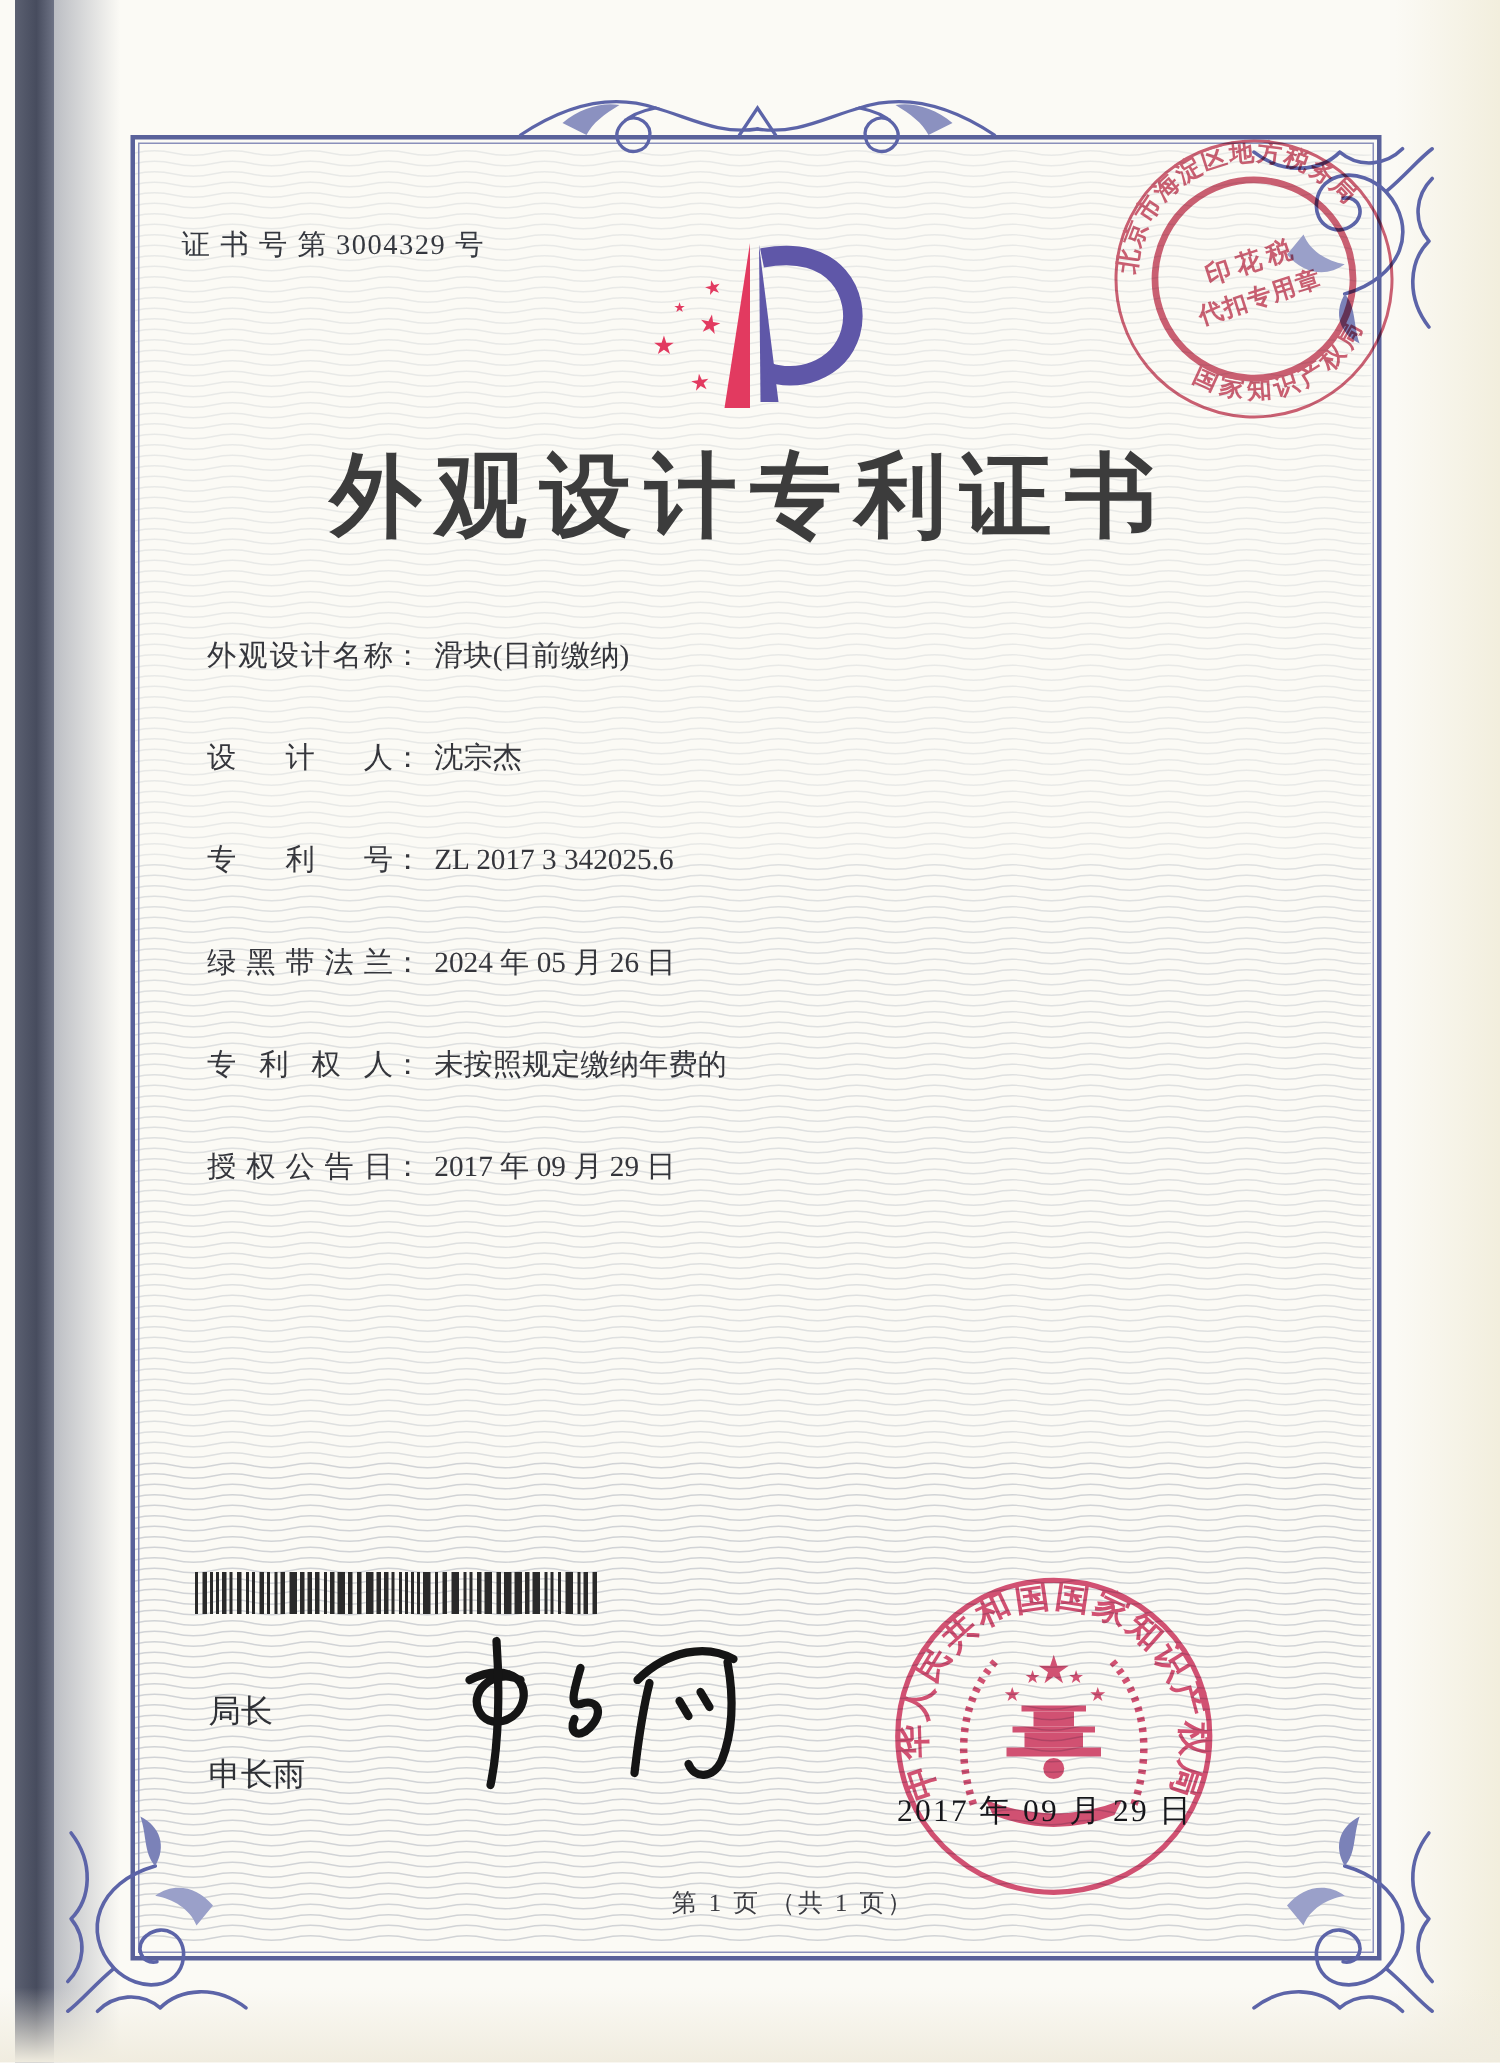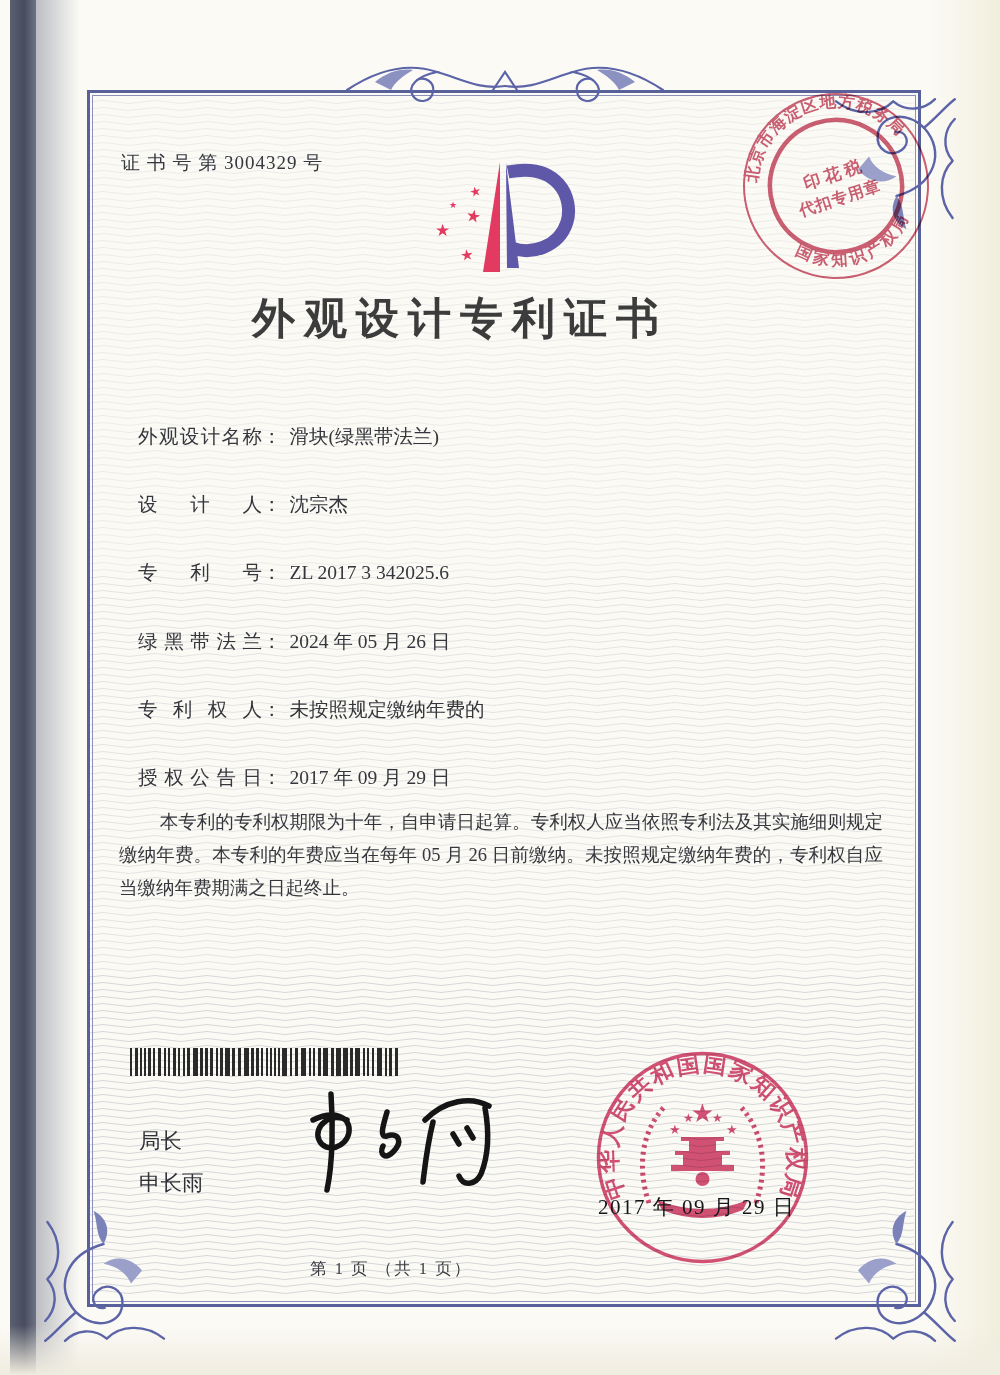--- a/index.html
+++ b/index.html
@@ -13,33 +13,33 @@
          background:linear-gradient(to right,rgba(110,116,134,.45),rgba(110,116,134,0));}
   .right-cream{right:0;top:0;bottom:0;width:70px;
          background:linear-gradient(to left,#f2eedd,rgba(242,238,221,0));}
   .bottom-cream{left:0;right:0;bottom:0;height:50px;
          background:linear-gradient(to top,#f0ecdf,rgba(240,236,223,0));}
   
   .frame{left:87px;top:90px;width:828px;height:1211px;border:3px solid #59619a;}
   .frame-inner{position:absolute;inset:2px;border:1px solid #8a90bb;}
   
   .cert-no{left:121px;top:150px;font-size:19px;color:#35383f;letter-spacing:1px;}
-  .title{left:0;width:920px;top:290px;text-align:center;font-size:43px;font-weight:700;
+  .title{left:0;width:1000px;top:290px;text-align:center;font-size:61px;font-weight:700;
          color:#3c3c3c;letter-spacing:9px;}
   .field{left:138px;width:740px;font-size:19.5px;color:#35363c;}
   .flabel{display:inline-block;width:124px;text-align:justify;text-align-last:justify;font-family:Liberation Serif, serif;}
   .fcolon{margin-right:8px;}
   .paras{left:119px;top:806px;width:764px;font-size:18.5px;line-height:1.79;
          color:#36373d;text-align:justify;}
   .paras p{margin:0;text-indent:2.2em;}
   #barcode{left:130px;top:1048px;width:292px;height:28px;display:flex;}
   #barcode span{display:block;height:100%;background:#2a2a2a;flex:none;}
   .officer{left:139px;top:1120px;font-size:21.5px;color:#2f3136;line-height:42px;}
   .issue-date{left:598px;top:1193px;font-size:21px;color:#15161a;letter-spacing:1.5px;z-index:7;}
-  .footer{left:310px;top:1258px;width:300px;text-align:left;font-size:16.5px;
+  .footer{left:310px;top:1258px;width:300px;text-align:right;font-size:16.5px;
           letter-spacing:2px;color:#3a3b41;}
   .stamp{mix-blend-mode:multiply;opacity:.92;}
   svg text{font-family:"Liberation Serif","DejaVu Serif",serif;}
   .z-low{z-index:1}.z-mid{z-index:3}.z-high{z-index:5}
 </style>
 </head>
 <body>
 
 <div class="abs spine"></div>
 <div class="abs spine-fade"></div>
@@ -284,40 +284,39 @@
       <textPath href="#taxbot" startOffset="50%" text-anchor="middle">国家知识产权局</textPath>
     </text>
     <text x="101" y="95" font-size="17" font-weight="bold" text-anchor="middle">印 花 税</text>
     <text x="101" y="119" font-size="16" font-weight="bold" text-anchor="middle" letter-spacing="1">代扣专用章</text>
   </g>
 </svg>
 
 <div class="abs title z-mid">外观设计专利证书</div>
 
 <div class="abs field z-mid" style="top:423px">
-  <span class="flabel">外观设计名称</span><span class="fcolon">：</span><span>滑块(绿黑带法兰)</span>
+  <span class="flabel">外观设计名称</span><span class="fcolon">：</span><span>滑块(日前缴纳)</span>
 </div>
 <div class="abs field z-mid" style="top:491px">
   <span class="flabel">设计人</span><span class="fcolon">：</span><span>沈宗杰</span>
 </div>
 <div class="abs field z-mid" style="top:559px">
   <span class="flabel">专利号</span><span class="fcolon">：</span><span>ZL 2017 3 342025.6</span>
 </div>
 <div class="abs field z-mid" style="top:628px">
   <span class="flabel">绿黑带法兰</span><span class="fcolon">：</span><span>2024 年 05 月 26 日</span>
 </div>
 <div class="abs field z-mid" style="top:696px">
   <span class="flabel">专利权人</span><span class="fcolon">：</span><span>未按照规定缴纳年费的</span>
 </div>
 <div class="abs field z-mid" style="top:764px">
   <span class="flabel">授权公告日</span><span class="fcolon">：</span><span>2017 年 09 月 29 日</span>
 </div>
 
 <div class="abs paras z-mid">
-  <p>本专利的专利权期限为十年，自申请日起算。专利权人应当依照专利法及其实施细则规定缴纳年费。本专利的年费应当在每年 05 月 26 日前缴纳。未按照规定缴纳年费的，专利权自应当缴纳年费期满之日起终止。</p>
 </div>
 
 <div id="barcode" class="abs z-mid">
     <span style="width:2px;margin-right:3px"></span>
     <span style="width:3px;margin-right:2px"></span>
     <span style="width:2px;margin-right:2px"></span>
     <span style="width:2px;margin-right:2px"></span>
     <span style="width:3px;margin-right:2px"></span>
     <span style="width:2px;margin-right:3px"></span>
     <span style="width:3px;margin-right:3px"></span>

